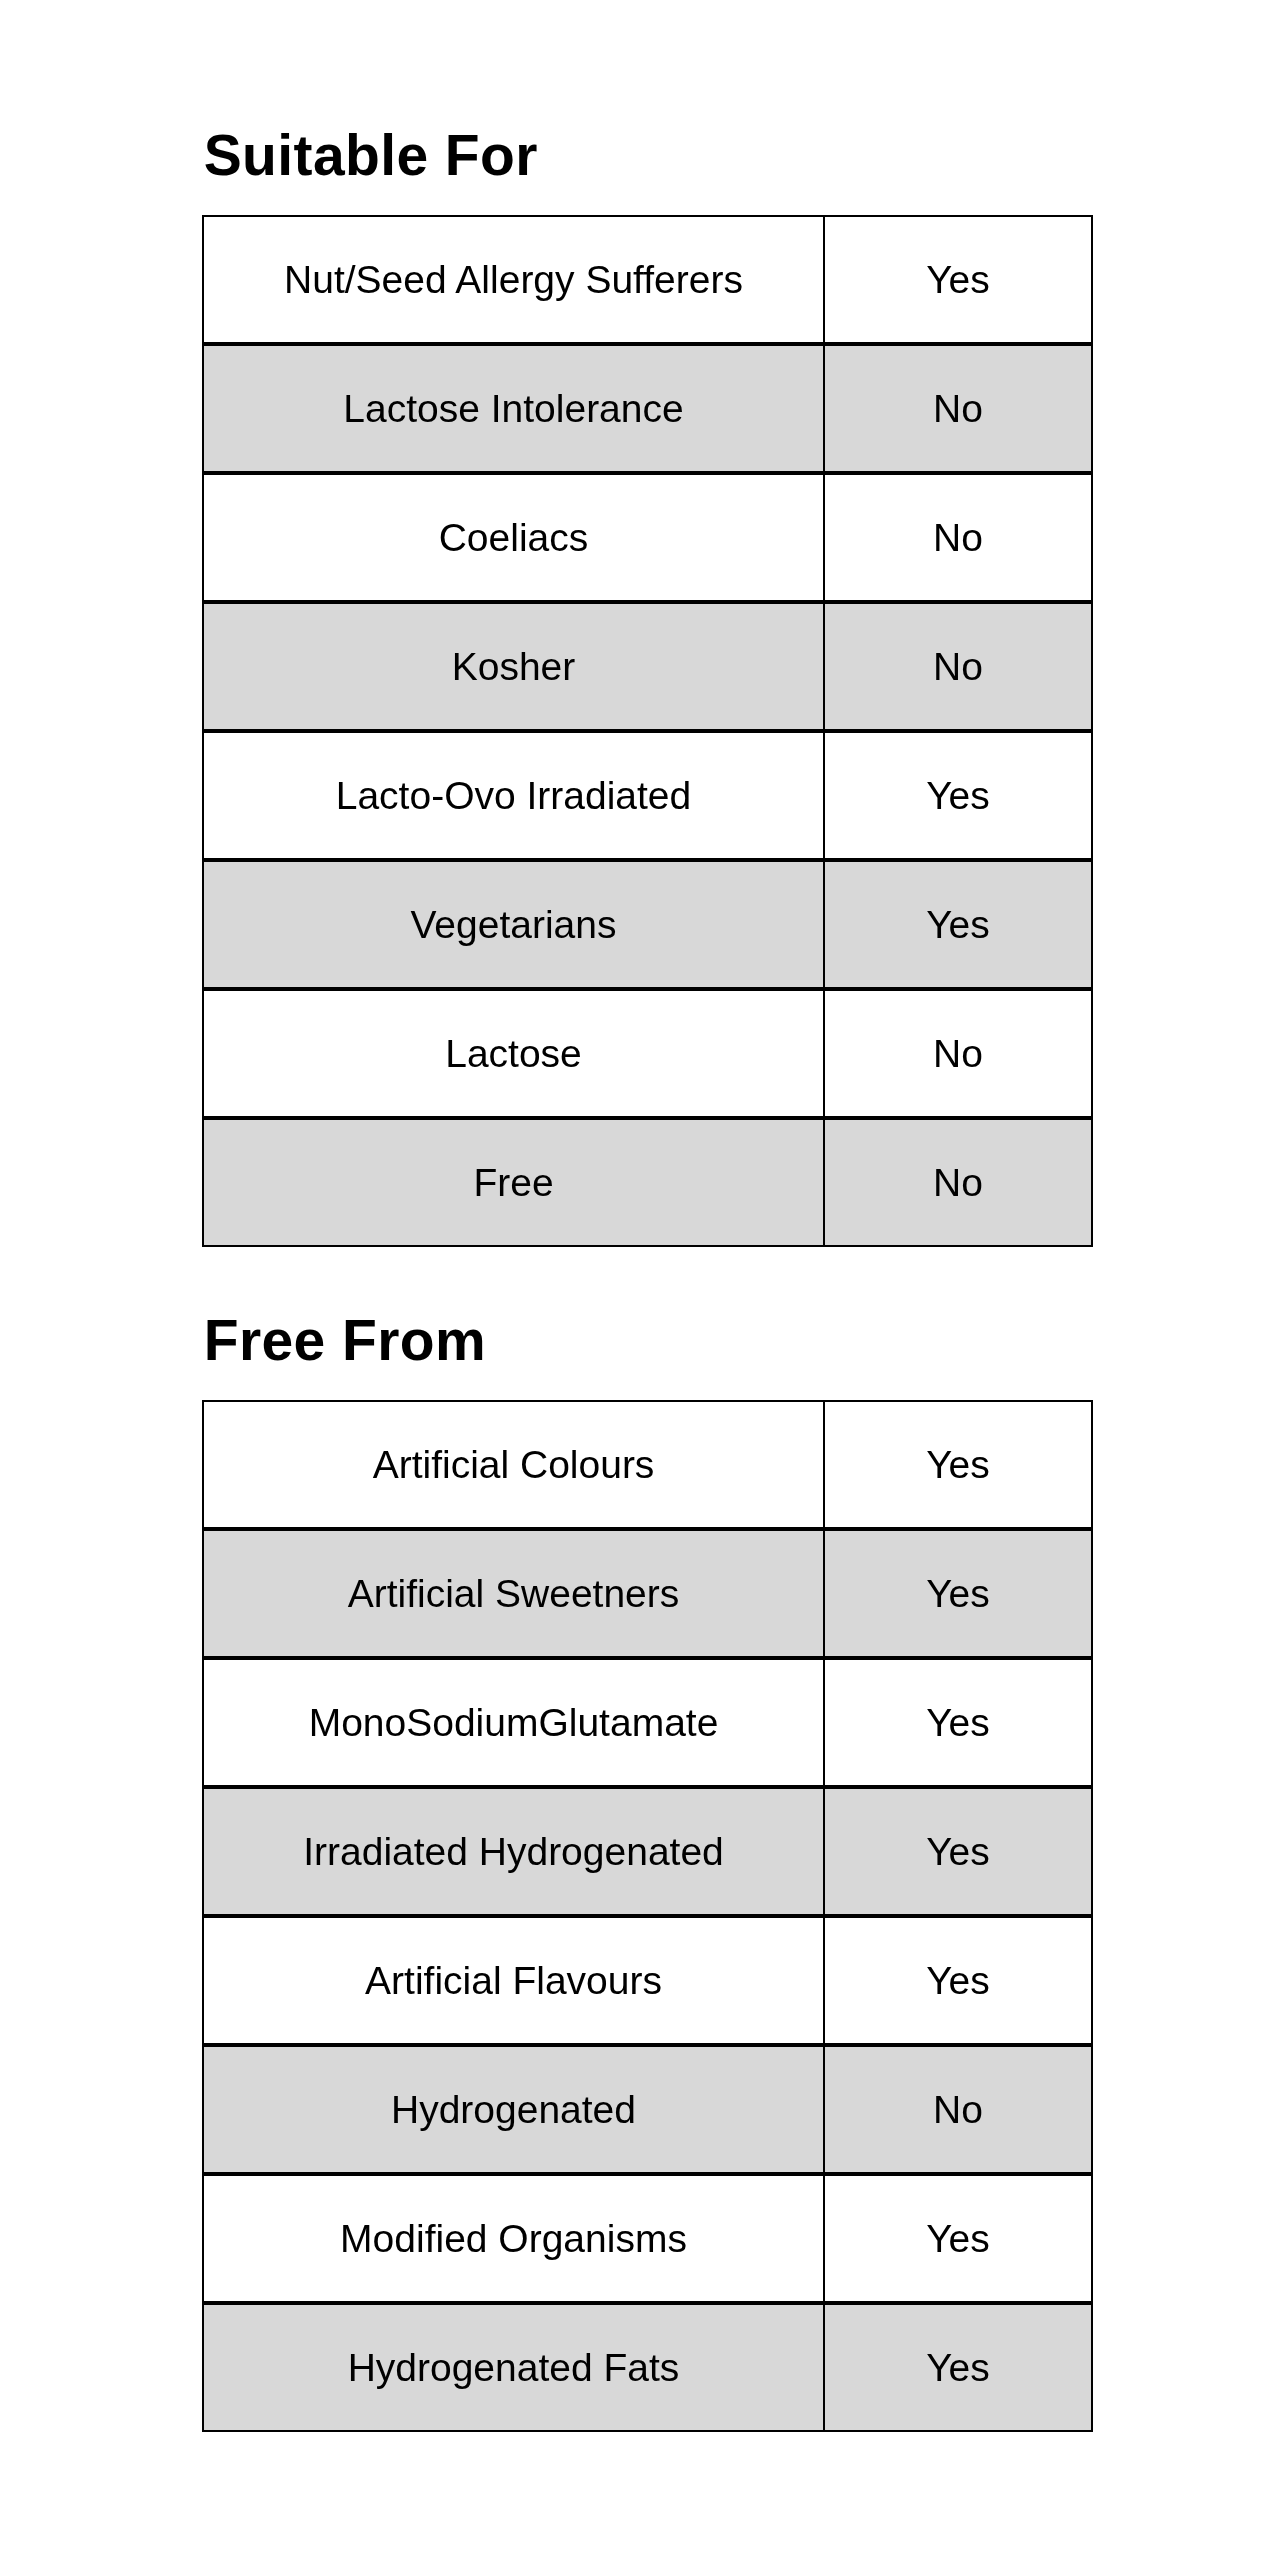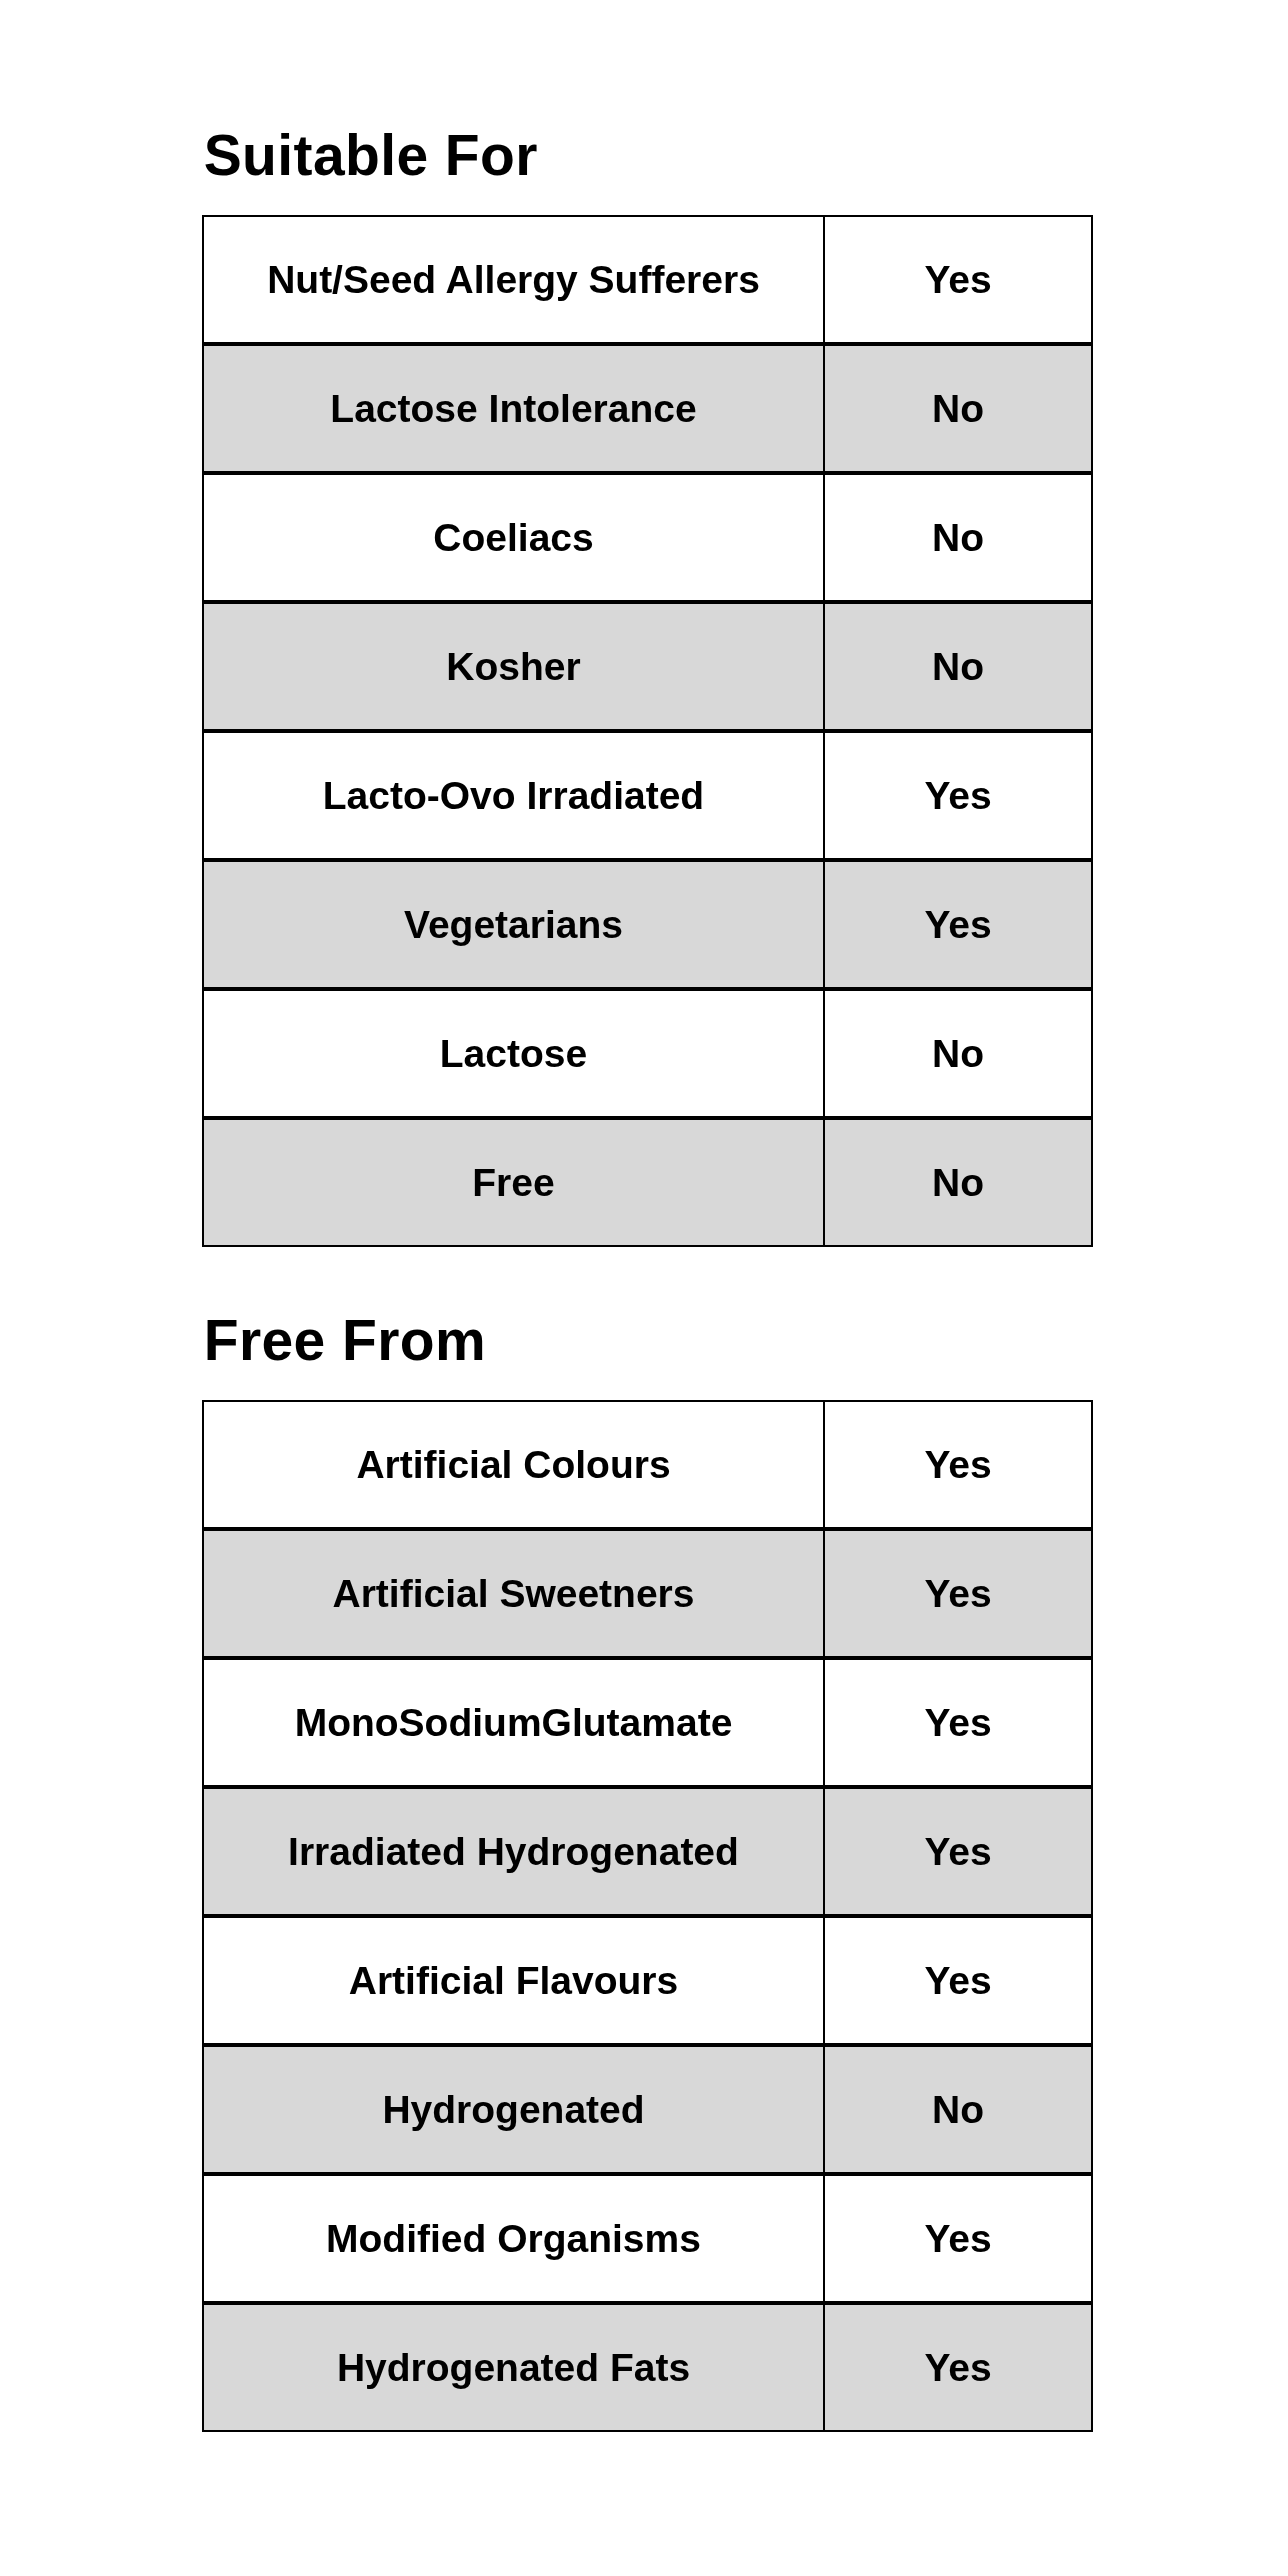--- a/index.html
+++ b/index.html
@@ -35,21 +35,20 @@
     border: 2.6px solid #000000;
   }
   table.diet-table td {
     border: 2.6px solid #000000;
     height: 123px;
     text-align: center;
     vertical-align: middle;
     font-size: 39px;
     background: #ffffff;
     overflow: hidden;
-    font-weight: bold;
   }
   table.diet-table tr:not(:first-child) td {
     border-top-width: 4.3px;
     margin-left: 29px;
   }
   table.diet-table tr:nth-child(even) td {
     background: #d8d8d8;
   }
 </style>
 </head>

